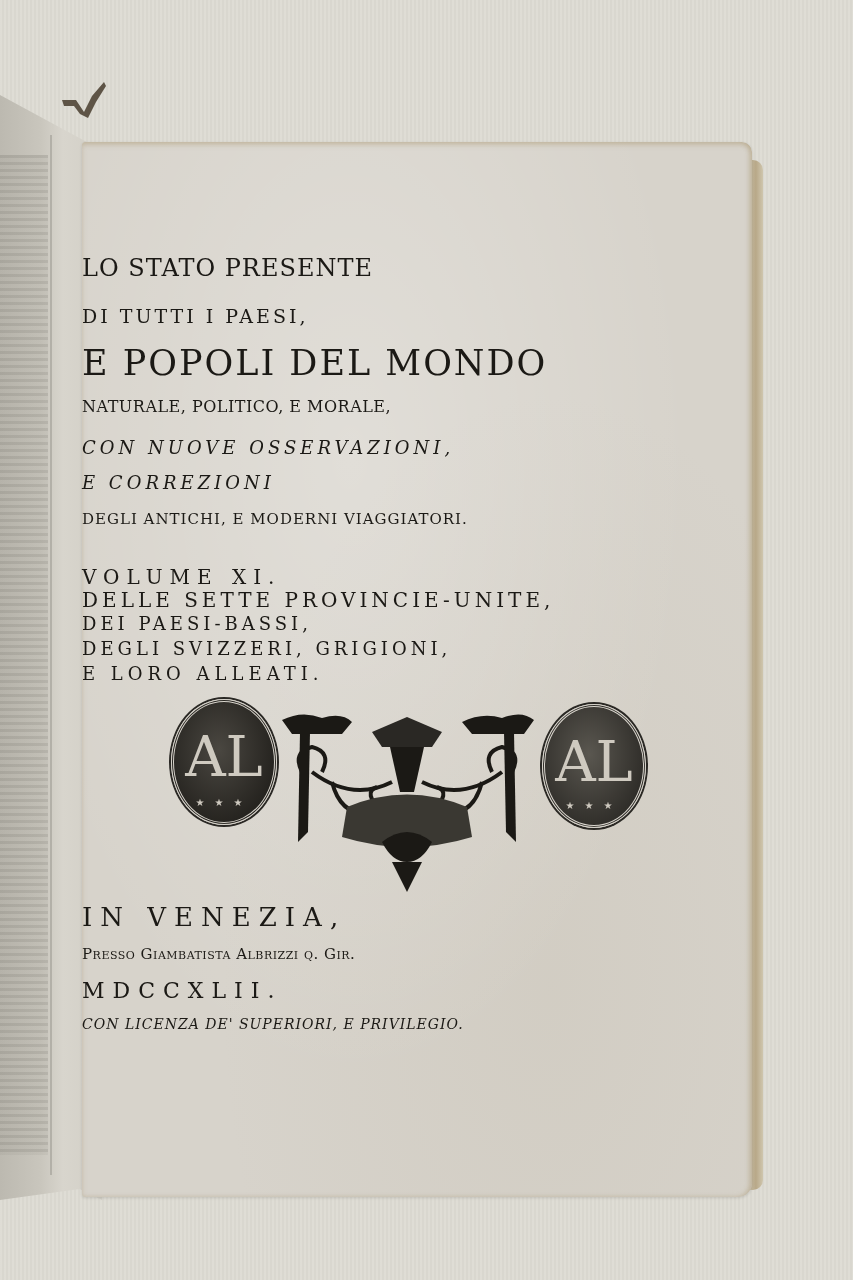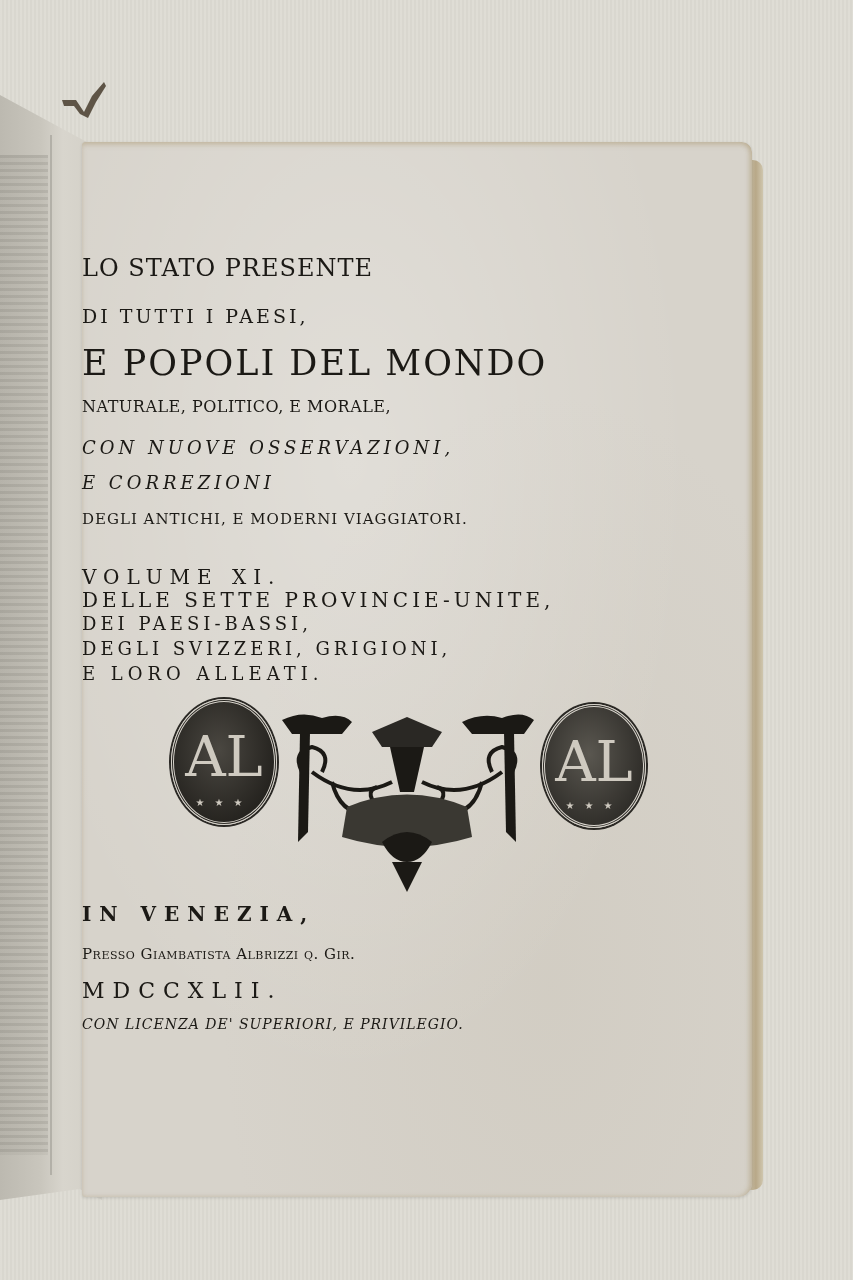--- a/index.html
+++ b/index.html
@@ -50,21 +50,21 @@
     .l3 { top: 201px; font-size: 35px; letter-spacing: 2px; }
     .l4 { top: 255px; font-size: 16px; letter-spacing: 0.5px; }
     .l5 { top: 295px; font-size: 18px; font-style: italic; letter-spacing: 4px; }
     .l6 { top: 330px; font-size: 18px; font-style: italic; letter-spacing: 4px; }
     .l7 { top: 368px; font-size: 15px; letter-spacing: 1px; }
     .l8 { top: 423px; font-size: 20px; letter-spacing: 7px; }
     .l9 { top: 446px; font-size: 20px; letter-spacing: 4px; }
     .l10 { top: 471px; font-size: 18px; letter-spacing: 4px; }
     .l11 { top: 496px; font-size: 18px; letter-spacing: 4px; }
     .l12 { top: 521px; font-size: 18px; letter-spacing: 5px; }
-    .l13 { top: 760px; font-size: 20px; letter-spacing: 8px; font-weight: bold; }
+    .l13 { top: 760px; font-size: 26px; letter-spacing: 8px; }
     .l14 { top: 803px; font-size: 15px; letter-spacing: 0.5px; font-variant: small-caps; }
     .l15 { top: 836px; font-size: 22px; letter-spacing: 8px; }
     .l16 { top: 874px; font-size: 14px; font-style: italic; letter-spacing: 1px; }
     .ornament { position: absolute; left: 0; top: 555px; width: 100%; height: 200px; }
     .seal {
       position: absolute; width: 100px; height: 120px; border-radius: 50%;
       background: radial-gradient(ellipse at 45% 40%, #4a4741, #22201c 80%);
       border: 3px double #d7d3cb; box-shadow: 0 0 0 2px #2a2824;
     }
     .seal-left { left: 89px; top: 2px; }

